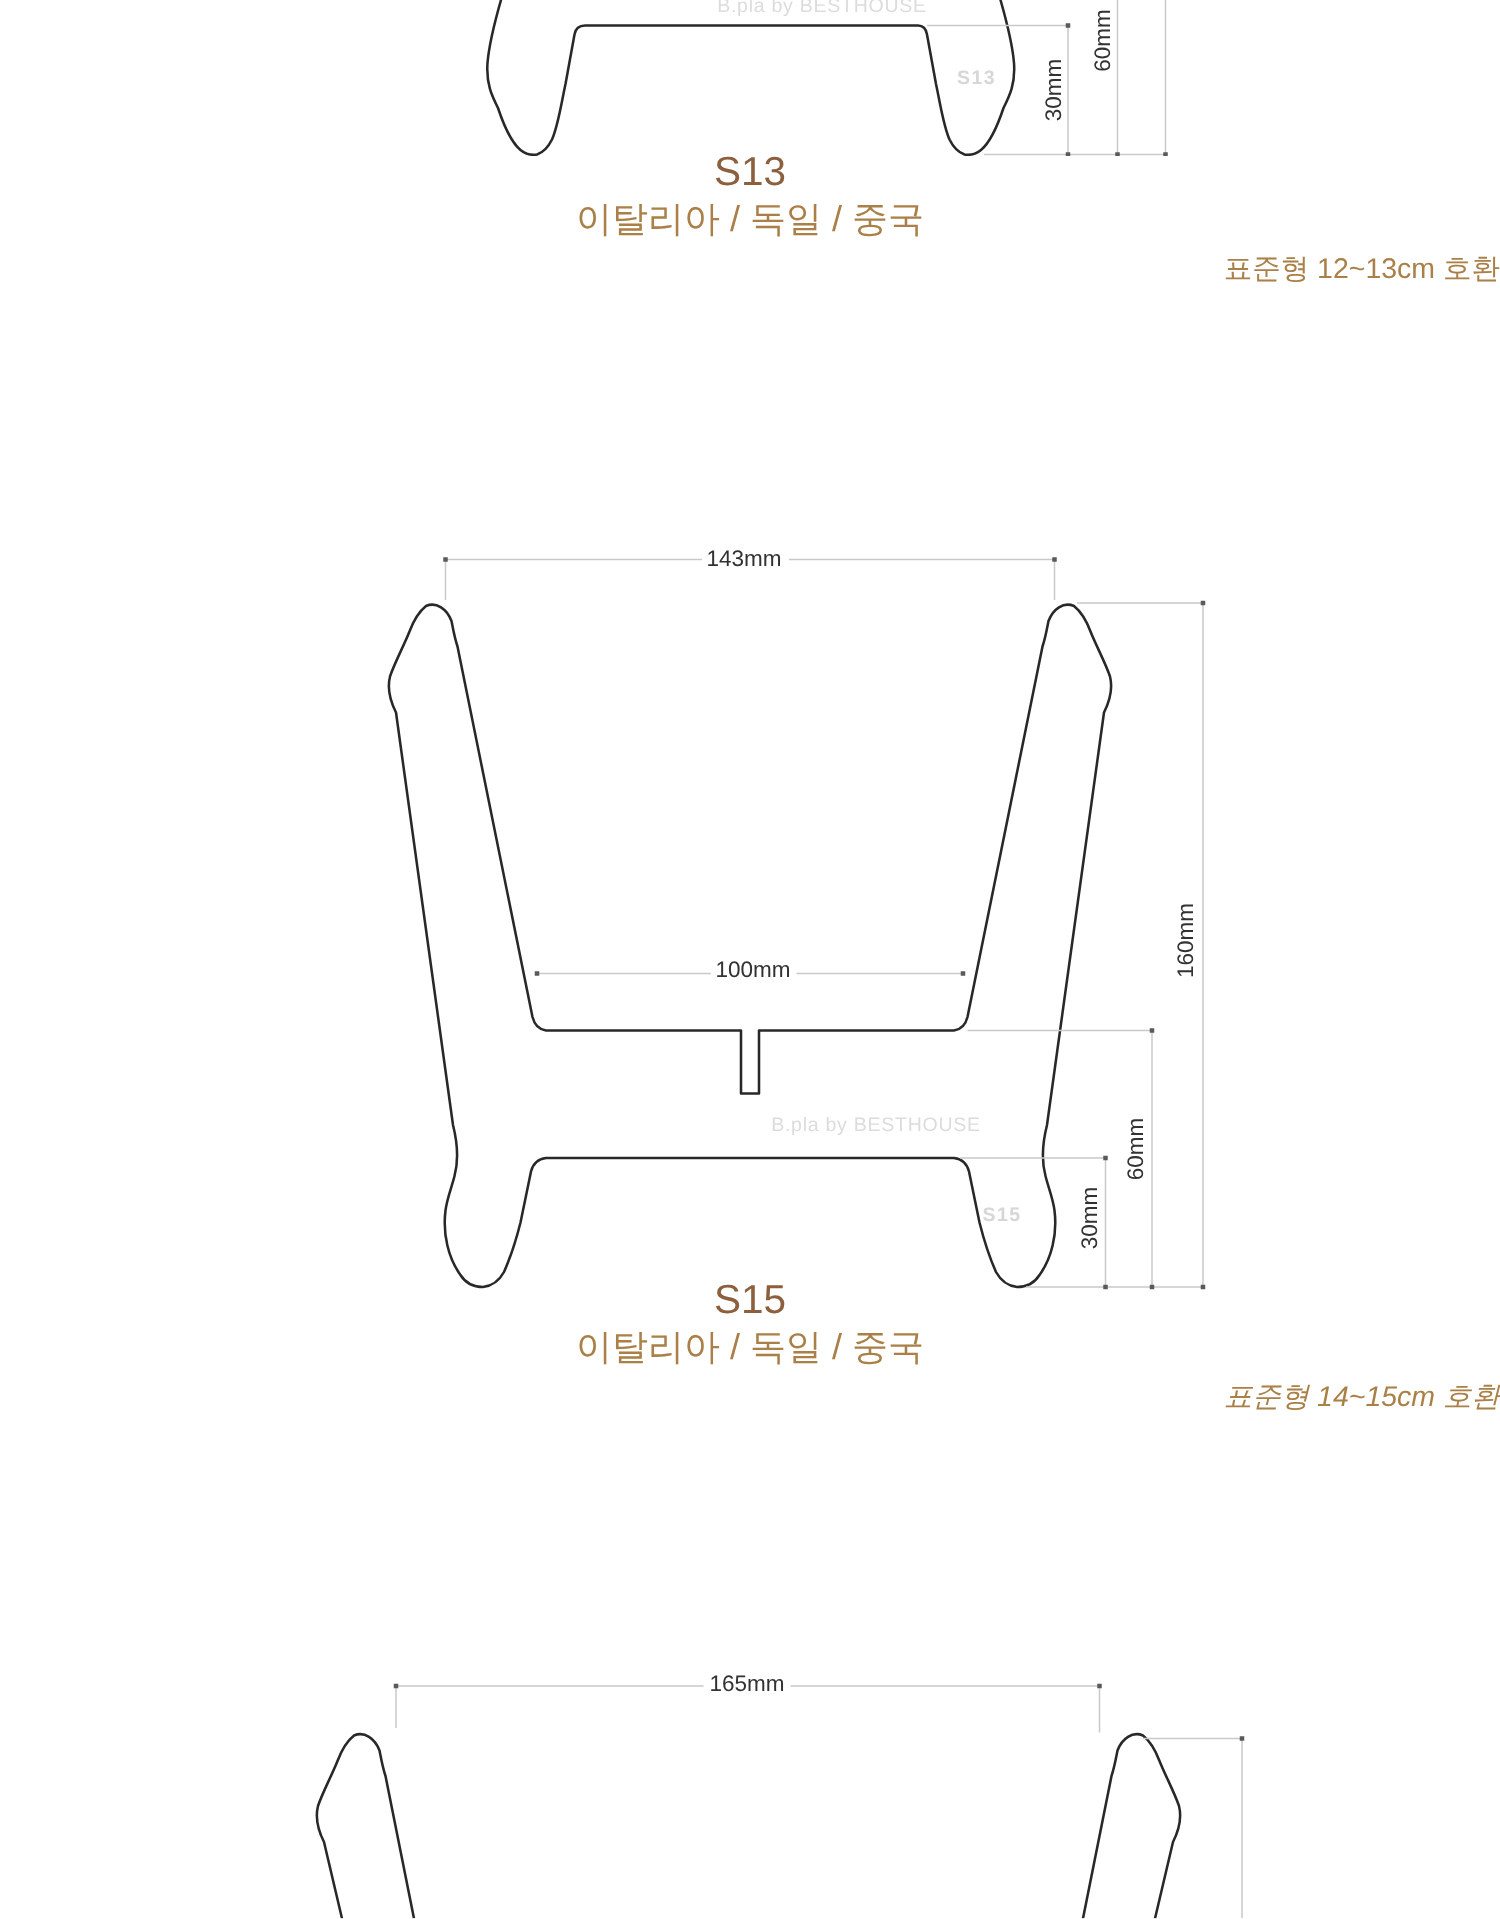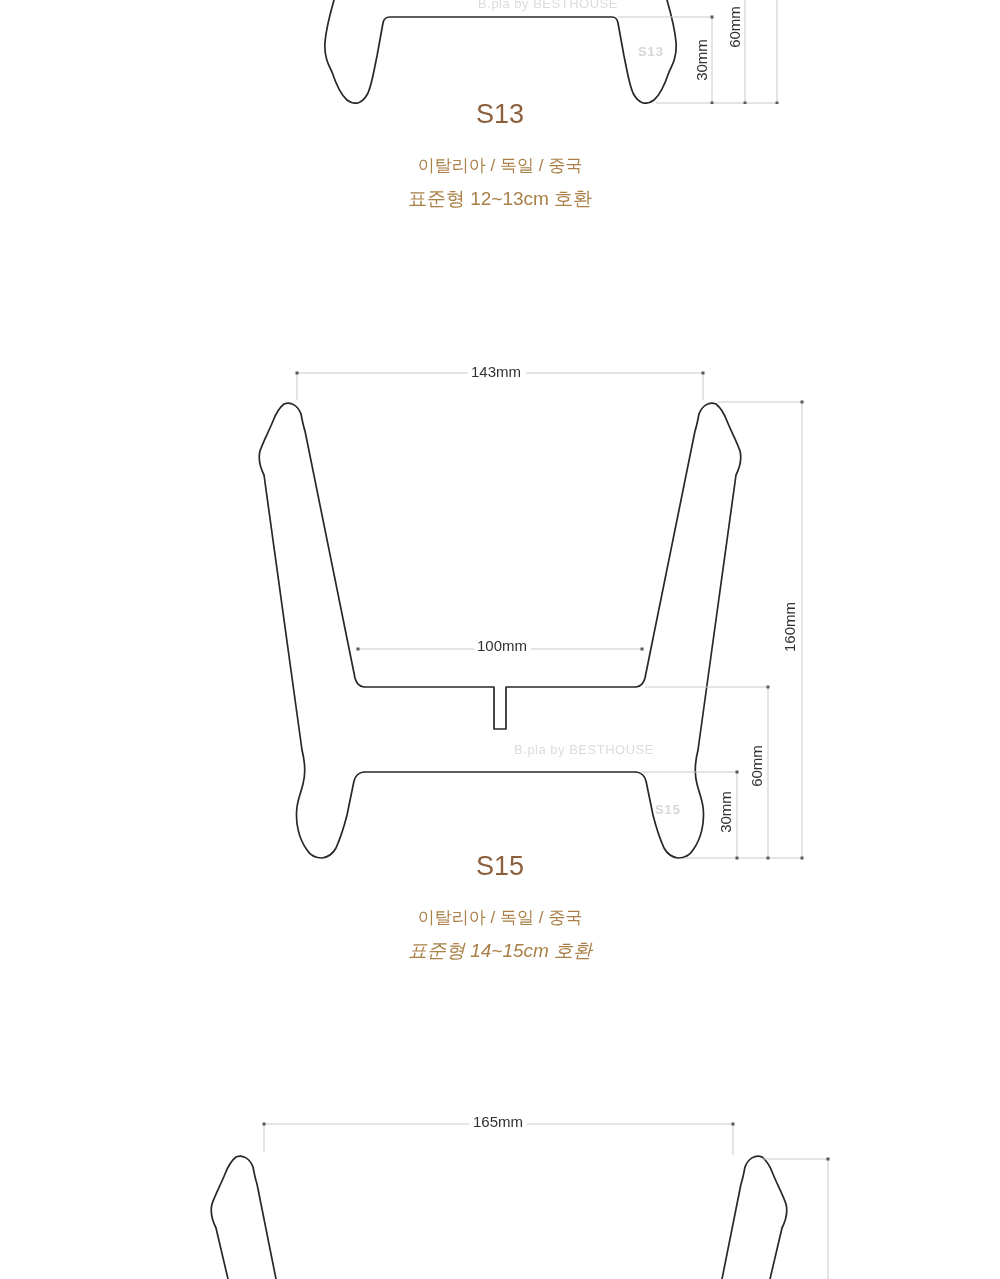--- a/index.html
+++ b/index.html
@@ -10,22 +10,22 @@
   svg{position:absolute;left:0;display:block;}
   svg text{font-family:"Liberation Sans",sans-serif;}
   .outline{fill:#ffffff;stroke:#282828;stroke-width:1.7;stroke-linejoin:round;stroke-linecap:round;}
   .dim{stroke:#c9c9c9;stroke-width:1;fill:none;}
   .tick{fill:#5a5a5a;}
   .dimtext{font-size:15px;fill:#323232;}
   .wm{fill:#dcdcdc;font-size:13px;letter-spacing:0.5px;}
   .wm-model{fill:#d7d7d7;font-size:13px;font-weight:600;letter-spacing:1px;}
   .caption{position:absolute;left:0;width:1000px;text-align:center;}
   .caption .model{font-size:27px;line-height:29px;}
-  .caption .origin{font-size:17px;line-height:22px;margin-top:26px;}
-  .caption .compat{font-size:19px;line-height:22px;margin-top:11px;}
+  .caption .origin{font-size:24px;line-height:22px;margin-top:7px;}
+  .caption .compat{font-size:19px;line-height:22px;margin-top:11px;text-align:right;}
   #cap-s13{top:100px;}
   #cap-s15{top:852px;}
 </style>
 </head>
 <body>
 
 <div id="canvas">
 
   <svg style="top:0;" width="1000" height="104" viewBox="0 0 1000 104">
     <path class="outline" d="

